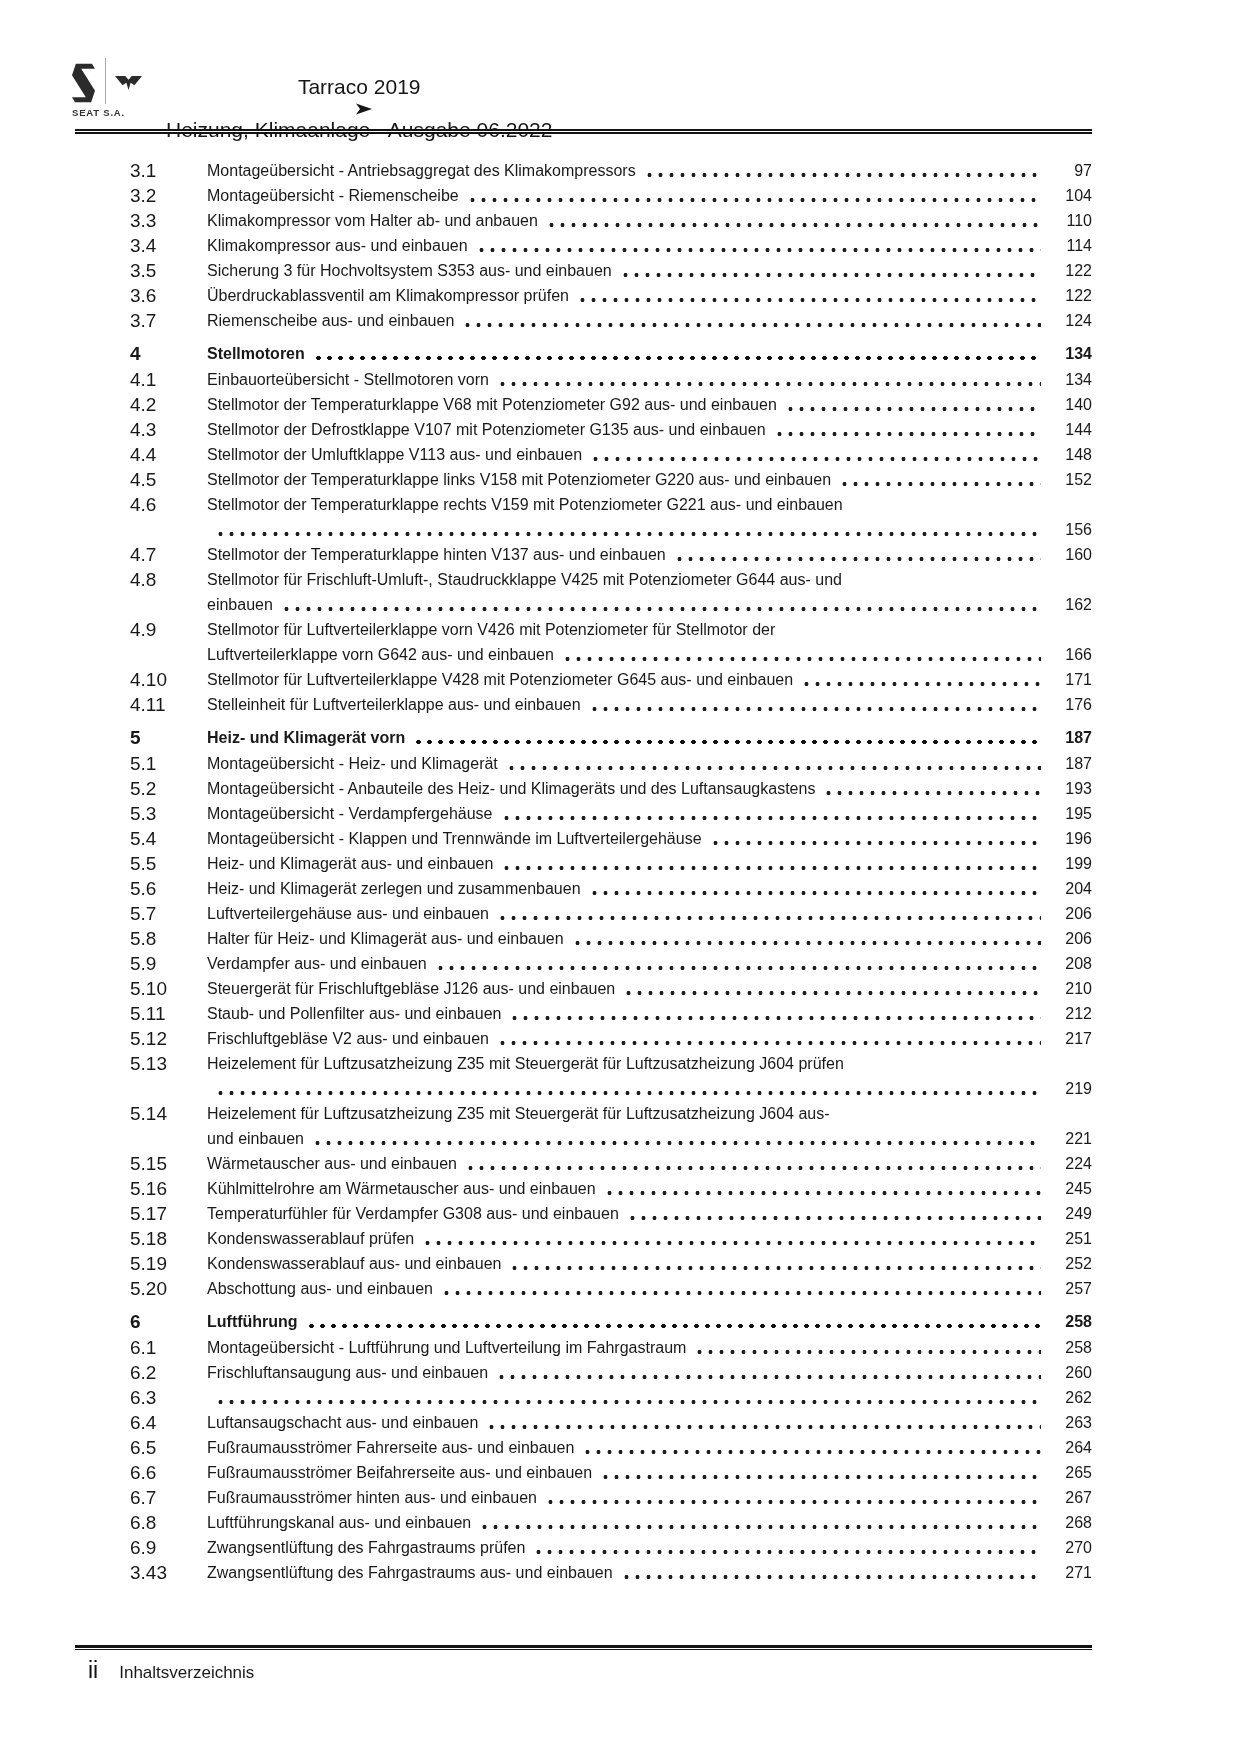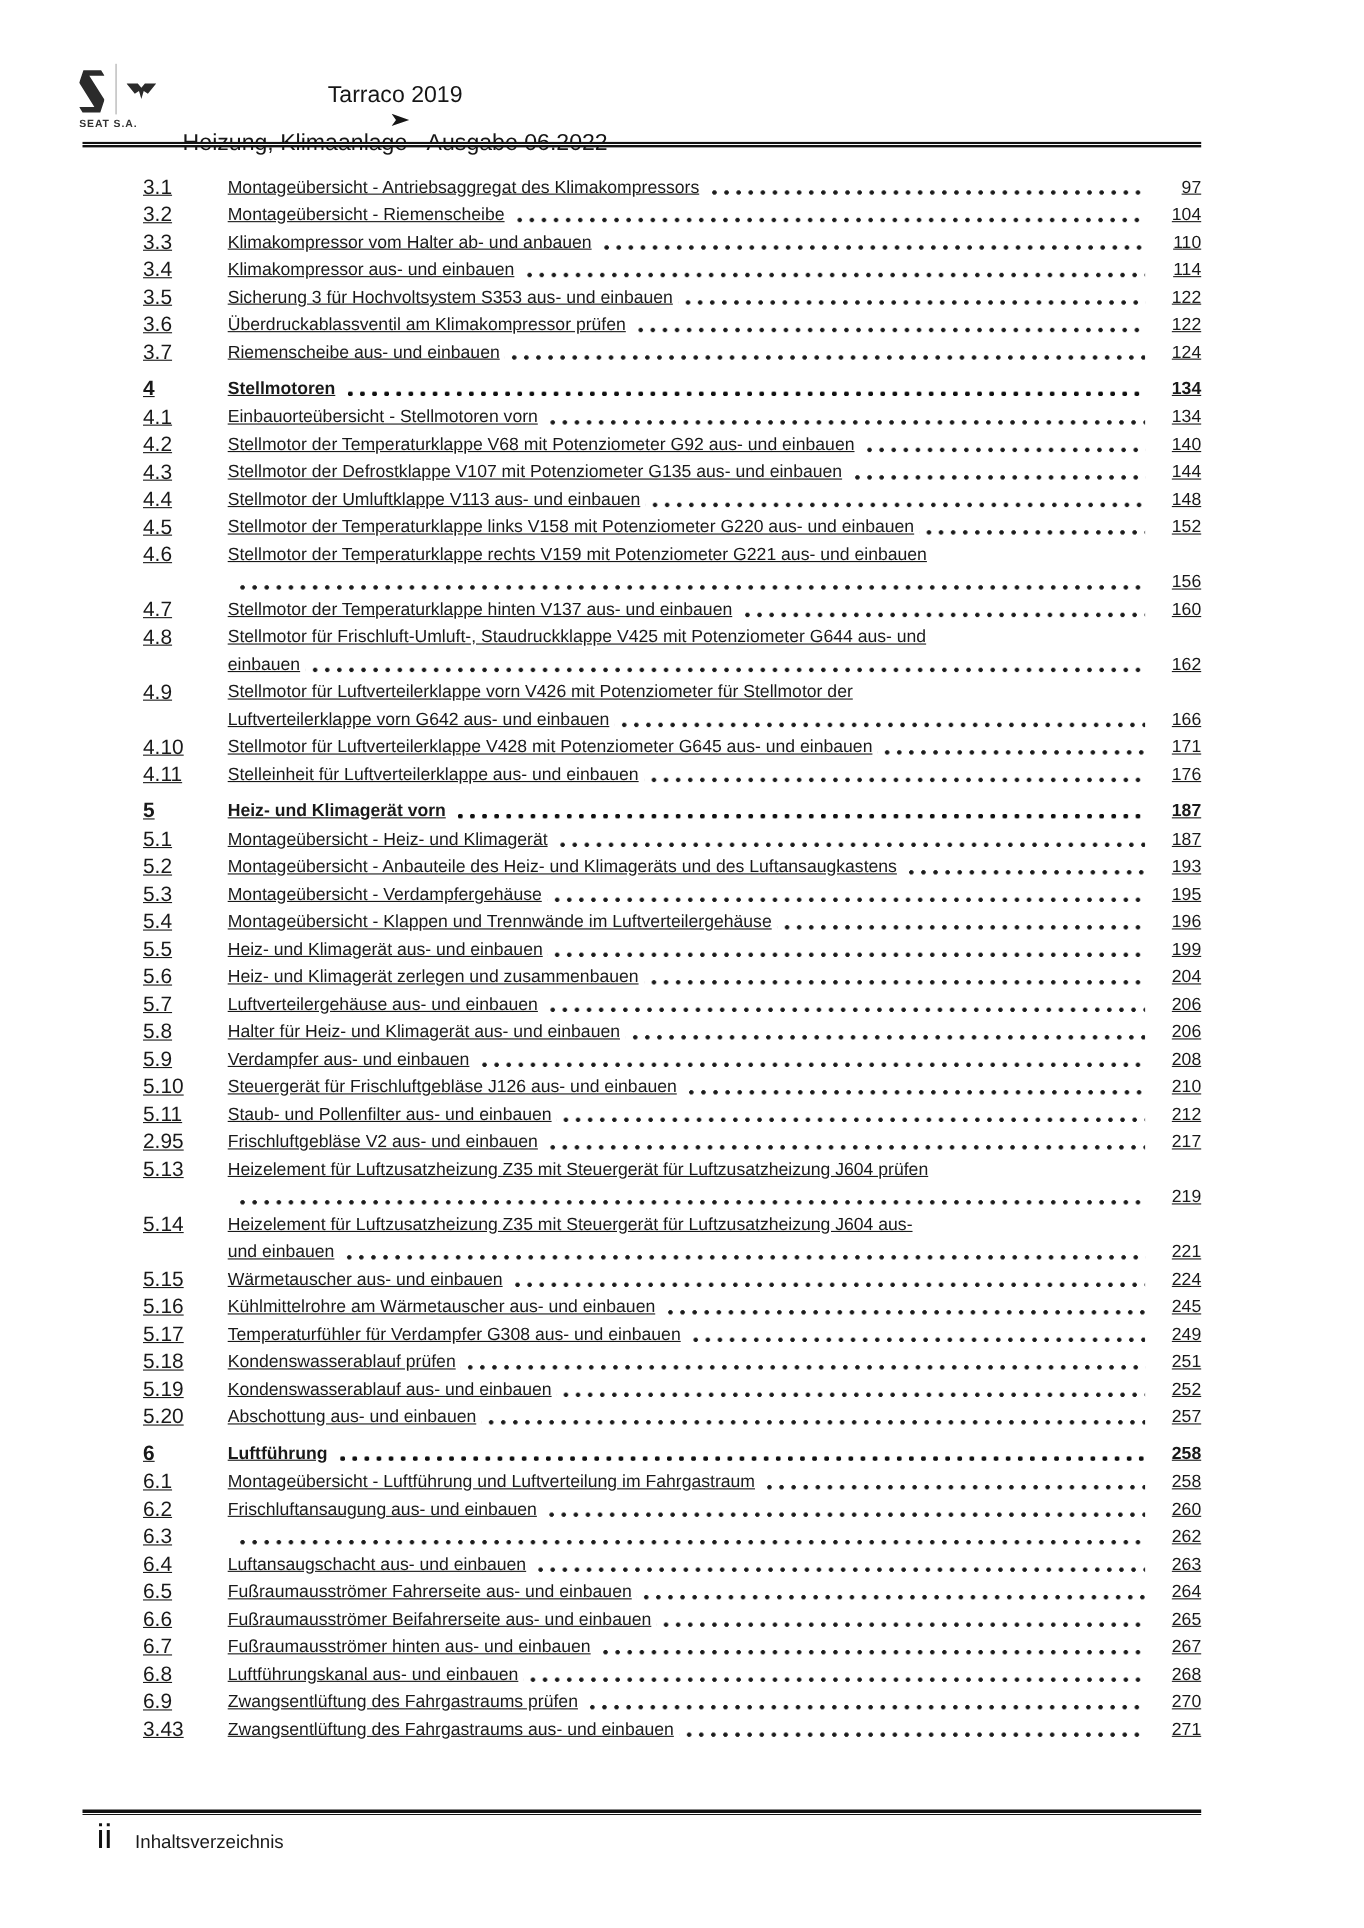--- a/index.html
+++ b/index.html
@@ -22,21 +22,21 @@
   }
   .header-titles{position:absolute;left:166px;top:72px;font-size:21px;line-height:29px;color:#161616;}
   .header-line1{display:flex;align-items:center;flex-direction:column;}
   .arrow-svg{margin-left:9px;margin-top:2px;}
   .header-rule{
     position:absolute;left:75px;top:129px;width:1017px;height:5px;
     background:linear-gradient(#131313 0 2px,#ffffff 2px 3px,#131313 3px 5px);
   }
 
   
-  .toc{position:absolute;left:130px;top:158px;width:962px;text-decoration:underline;}
+  .toc{position:absolute;left:130px;top:158px;width:962px;}
   .row{display:flex;}
   .row.section{margin-top:8px;margin-bottom:1px;}
   .row.section .num,.row.section .txt,.row.section .page-num{font-weight:bold;}
   .num{flex:none;width:77px;font-size:19px;line-height:25px;}
   .body{flex:1;min-width:0;}
   .line{height:25px;line-height:25px;font-size:16px;white-space:nowrap;}
   .line.last{display:flex;}
   .txt{flex:none;}
   .leader{
     flex:1;min-width:12px;margin:0 5px 0 5px;
@@ -47,21 +47,21 @@
     background-image:radial-gradient(circle,#111 2.05px,rgba(0,0,0,0) 2.5px);
   }
   .page-num{flex:none;min-width:46px;text-align:right;}
 
   
   .footer-rule{
     position:absolute;left:75px;top:1645px;width:1017px;height:5px;
     background:linear-gradient(#131313 0 3px,#ffffff 3px 3.8px,#131313 3.8px 5px);
   }
   .footer{position:absolute;left:88px;top:1654px;display:flex;align-items:baseline;}
-  .page-roman{font-size:31px;line-height:32px;color:#111;}
+  .page-roman{font-size:23px;line-height:32px;color:#111;}
   .footer-label{font-size:17px;margin-left:21px;color:#191919;}
 </style>
 </head>
 <body>
 
 <div class="page">
 
   <div class="logo-block">
     <div class="logo-row">
       <svg class="seat-s-svg" width="23" height="42" viewBox="0 0 60 100">
@@ -395,21 +395,21 @@
         <div class="num">5.11</div>
         <div class="body">
           <div class="line last">
             <span class="txt">Staub- und Pollenfilter aus- und einbauen</span>
             <span class="leader"></span>
             <span class="page-num">212</span>
           </div>
         </div>
       </div>
       <div class="row">
-        <div class="num">2.95</div>
+        <div class="num">5.12</div>
         <div class="body">
           <div class="line last">
             <span class="txt">Frischluftgebläse V2 aus- und einbauen</span>
             <span class="leader"></span>
             <span class="page-num">217</span>
           </div>
         </div>
       </div>
       <div class="row">
         <div class="num">5.13</div>

